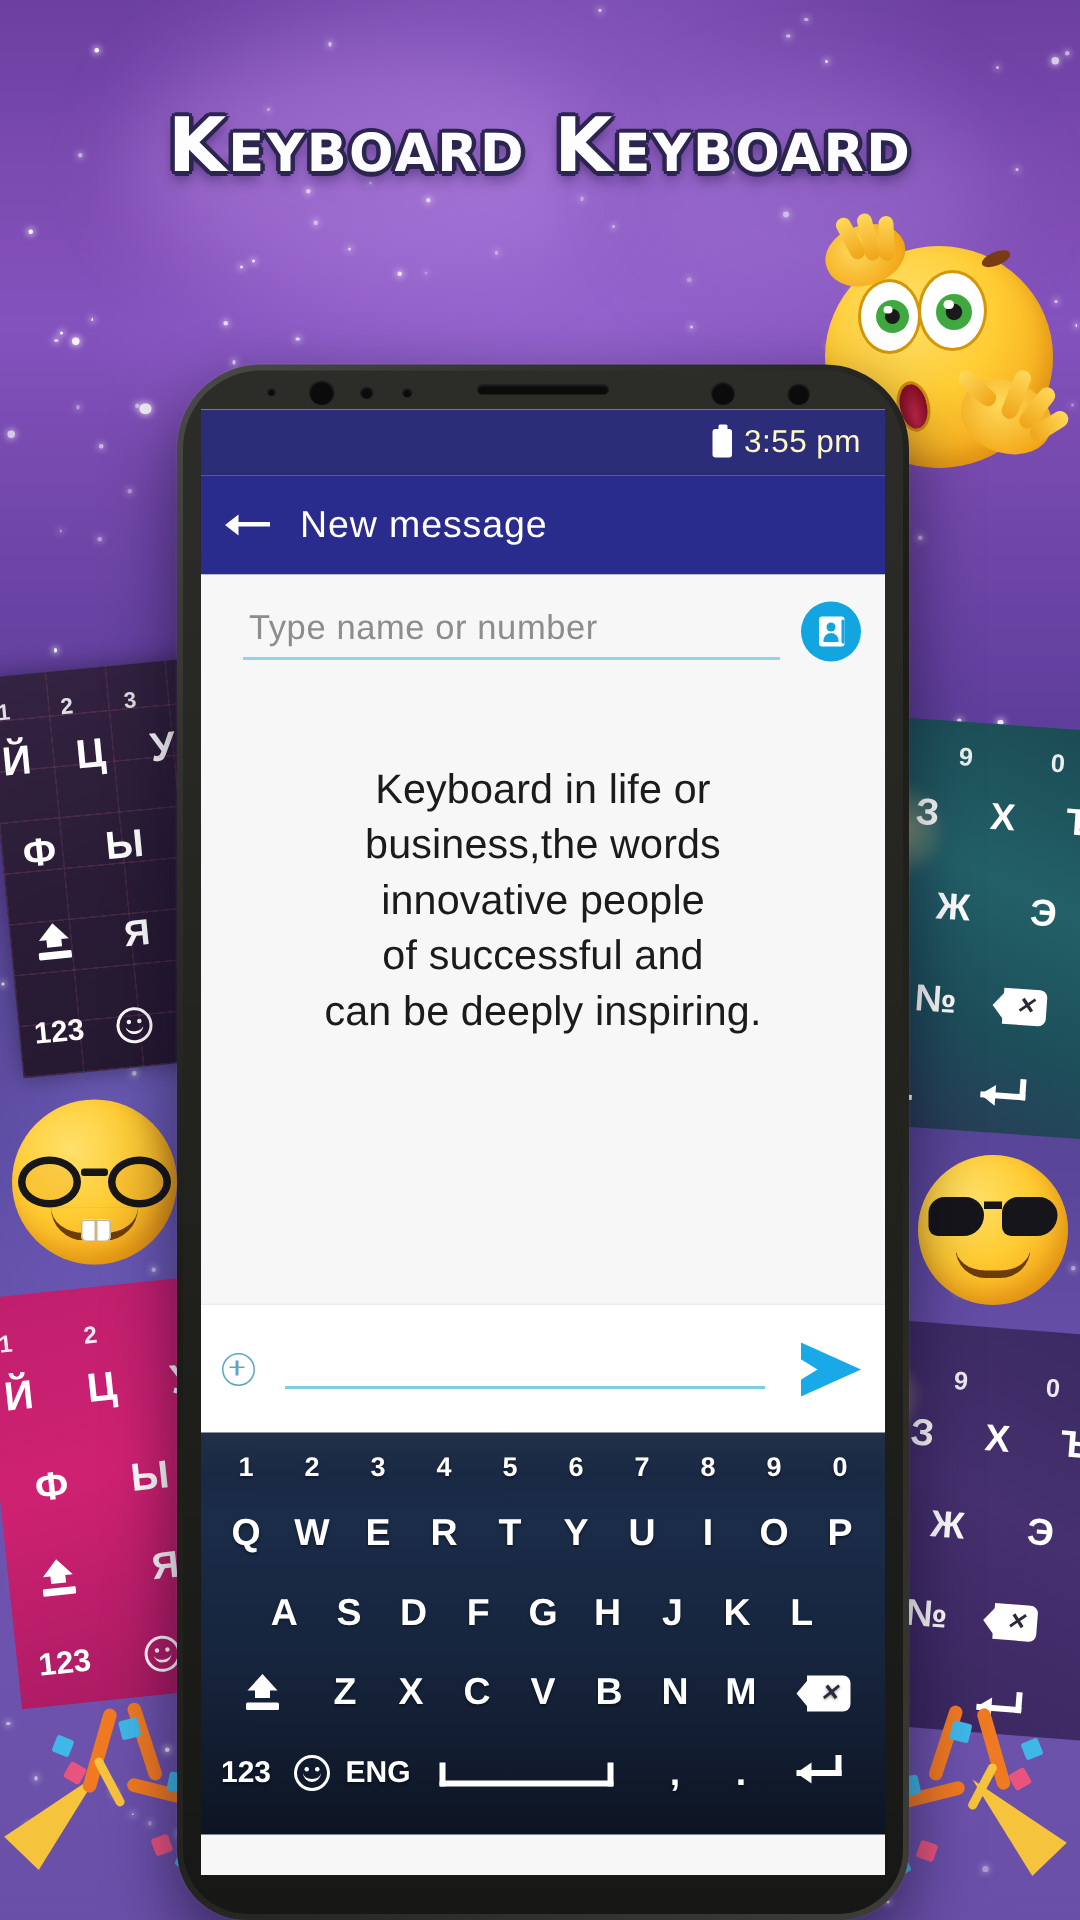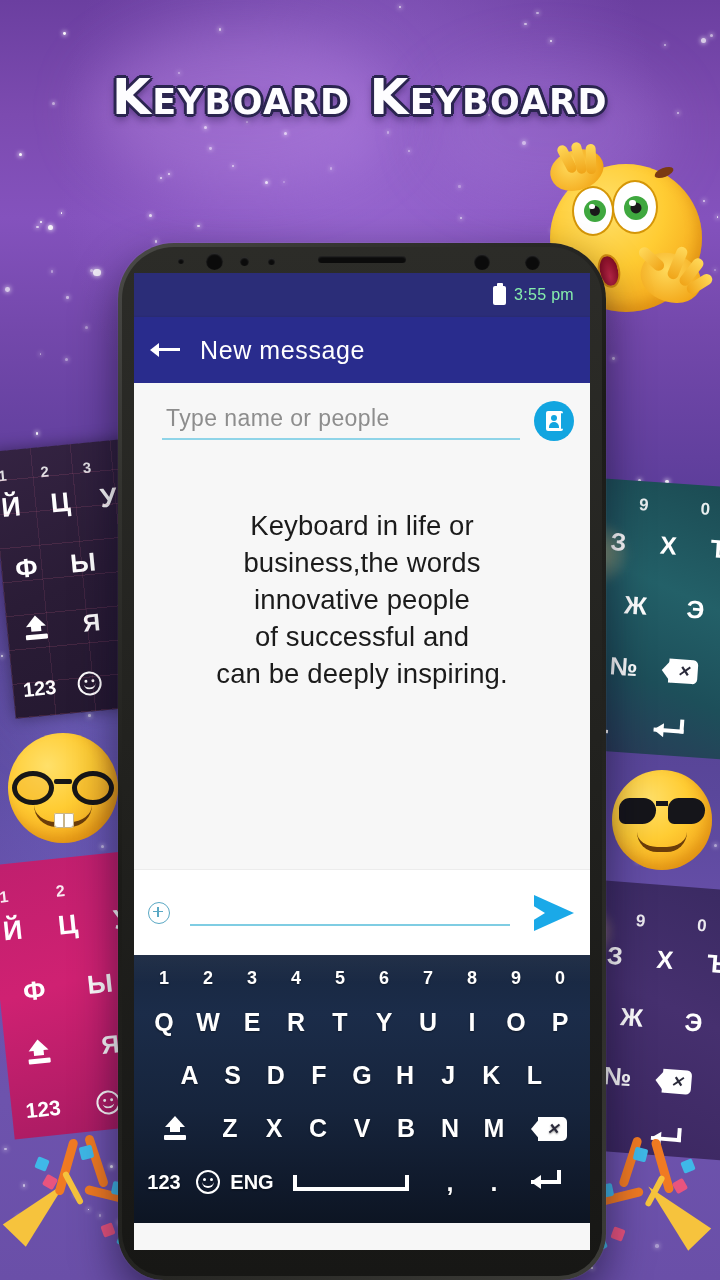--- a/index.html
+++ b/index.html
@@ -262,21 +262,21 @@
   }
 
   
   .statusbar {
     height:44px; background:#2b2d78;
     display:flex; align-items:center; justify-content:flex-end;
     padding-right:16px; gap:8px;
   }
   .batt { width:13px; height:19px; background:#fff; border-radius:2px; position:relative; }
   .batt::before{content:"";position:absolute;left:3.5px;top:-3px;width:6px;height:3px;background:#fff;border-radius:1px 1px 0 0;}
-  .clock { color:#86efac; font-size:16px; font-weight:400; letter-spacing:0.3px; }
+  .clock { color:#fef9c3; font-size:21px; font-weight:400; letter-spacing:0.3px; }
 
   
   .appbar {
     height:66px; background:#292c8d;
     display:flex; align-items:center; padding-left:16px; gap:20px;
     box-shadow:0 1px 3px rgba(0,0,0,0.25);
   }
   .backarrow { position:relative; width:30px; height:22px; flex:none; }
   .backarrow .sh { position:absolute; left:4px; top:9px; width:26px; height:3px; background:#fff; }
   .backarrow .hd {
@@ -845,21 +845,21 @@
       <div class="appbar">
         <div class="backarrow">
             <i class="sh"></i>
             <i class="hd"></i>
           </div>
         <div class="appbar-title">New  message</div>
       </div>
 
       <div class="recipient">
         <div class="recip-field">
-          <div class="ph">Type name or people</div>
+          <div class="ph">Type name or number</div>
           <div class="line"></div>
         </div>
         <div class="contact-btn">
           <div class="contact-card">
               <i class="hd2"></i>
               <i class="bd2"></i>
               <i class="spine"></i>
             </div>
         </div>
       </div>

